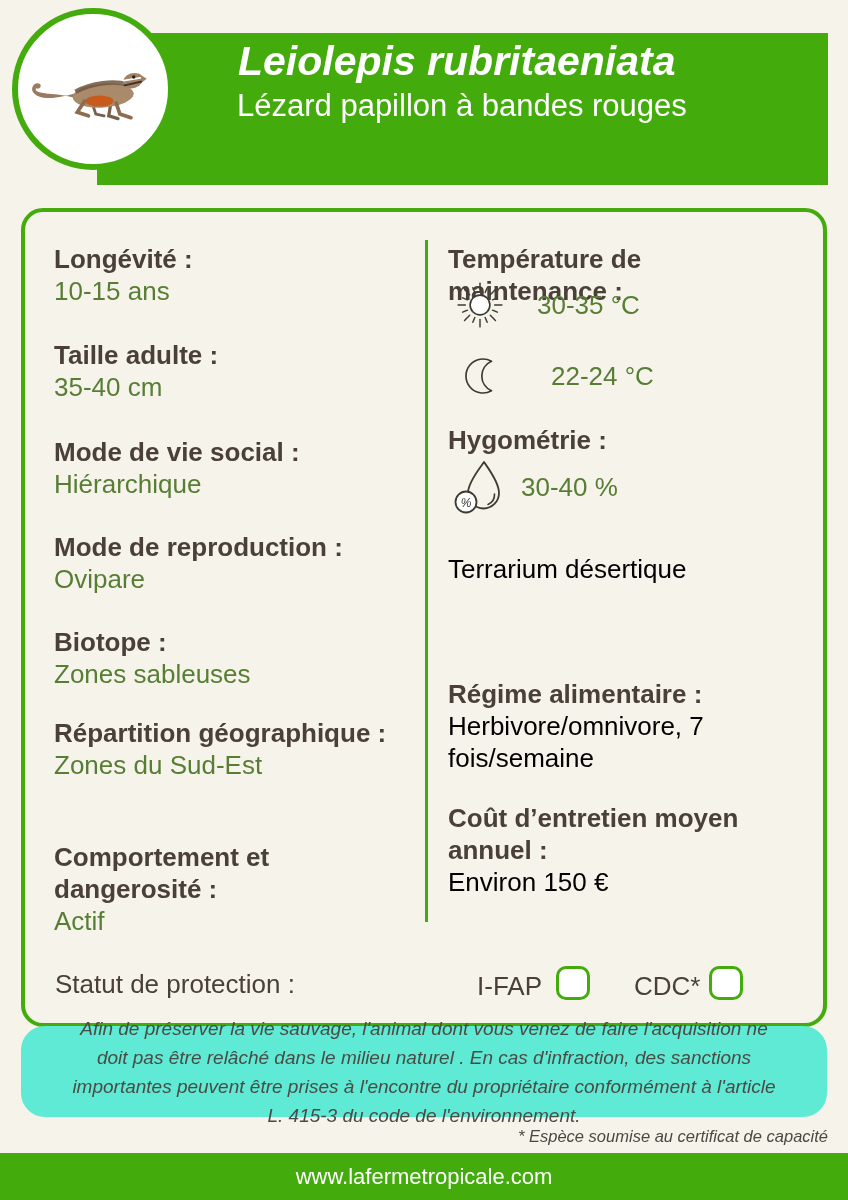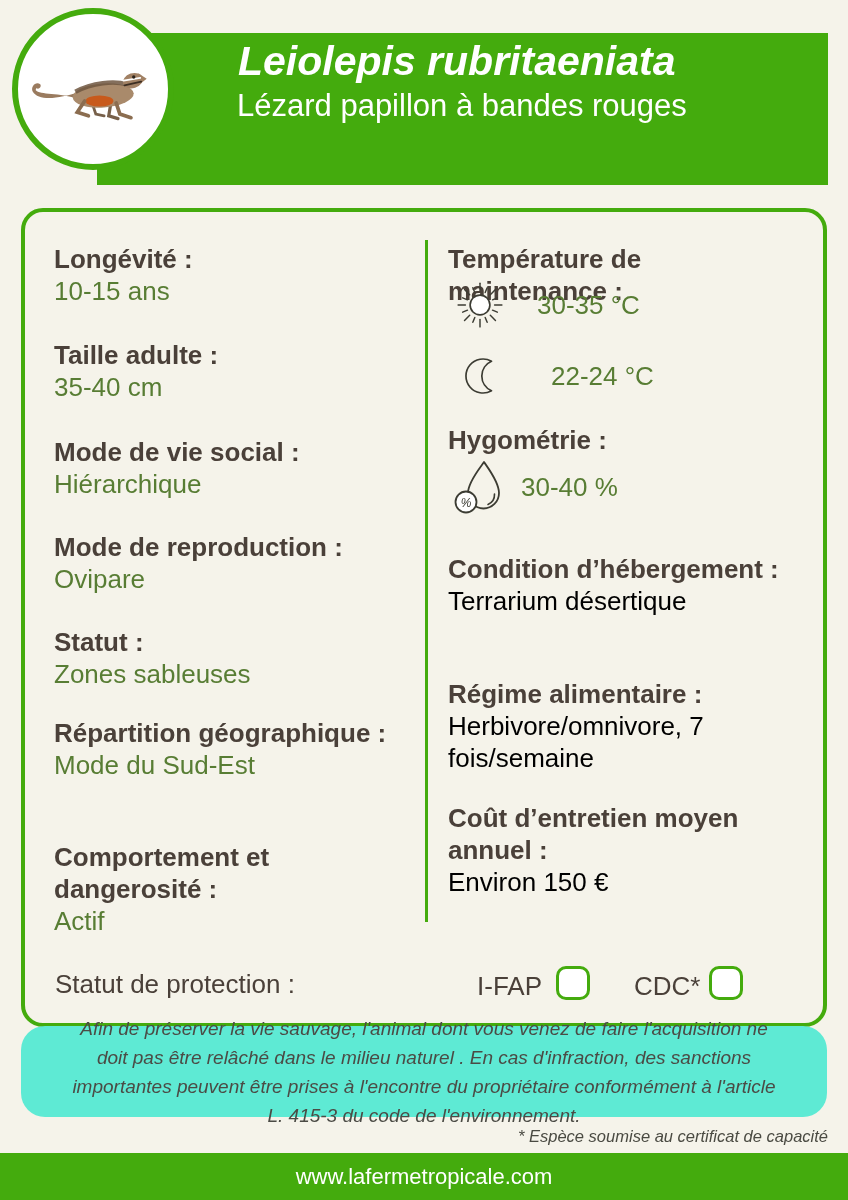--- a/index.html
+++ b/index.html
@@ -169,26 +169,26 @@
     </div>
     <div class="field f3">
       <div class="label">Mode de vie social :</div>
       <div class="value">Hiérarchique</div>
     </div>
     <div class="field f4">
       <div class="label">Mode de reproduction :</div>
       <div class="value">Ovipare</div>
     </div>
     <div class="field f5">
-      <div class="label">Statut :</div>
+      <div class="label">Biotope :</div>
       <div class="value">Zones sableuses</div>
     </div>
     <div class="field f6">
       <div class="label">Répartition géographique :</div>
-      <div class="value">Mode du Sud-Est</div>
+      <div class="value">Zones du Sud-Est</div>
     </div>
     <div class="field f7">
       <div class="label">Comportement et dangerosité :</div>
       <div class="value">Actif</div>
     </div>
 
     <div class="rfield r-temp">
       <div class="label">Température de maintenance :</div>
     </div>
 
@@ -232,21 +232,20 @@
       <svg width="56" height="58" viewBox="0 0 54 58">
         <path d="M32 4 C 28 10, 16 24, 16 35 A 15.5 15.5 0 0 0 47 35 C 47 24, 36 10, 32 4 Z" fill="none" stroke="#3c3c33" stroke-width="1.8" stroke-linejoin="round"></path>
         <path d="M42.5 36 A 11 11 0 0 1 36 46.5" fill="none" stroke="#3c3c33" stroke-width="1.6" stroke-linecap="round"></path>
         <circle cx="14" cy="44" r="10.5" fill="#ffffff" stroke="#3c3c33" stroke-width="1.8"></circle>
         <text x="14" y="48.5" text-anchor="middle" font-size="12" font-style="italic" fill="#3c3c33">%</text>
       </svg>
       <span>30-40 %</span>
     </div>
 
     <div class="rfield r-housing">
-      <div class="label">Condition d’hébergement :</div>
       <div class="value">Terrarium désertique</div>
     </div>
 
     <div class="rfield r-diet">
       <div class="label">Régime alimentaire :</div>
       <div class="value" style="width:340px">Herbivore/omnivore, 7 fois/semaine</div>
     </div>
 
     <div class="rfield r-cost">
       <div class="label">Coût d’entretien moyen annuel :</div>

